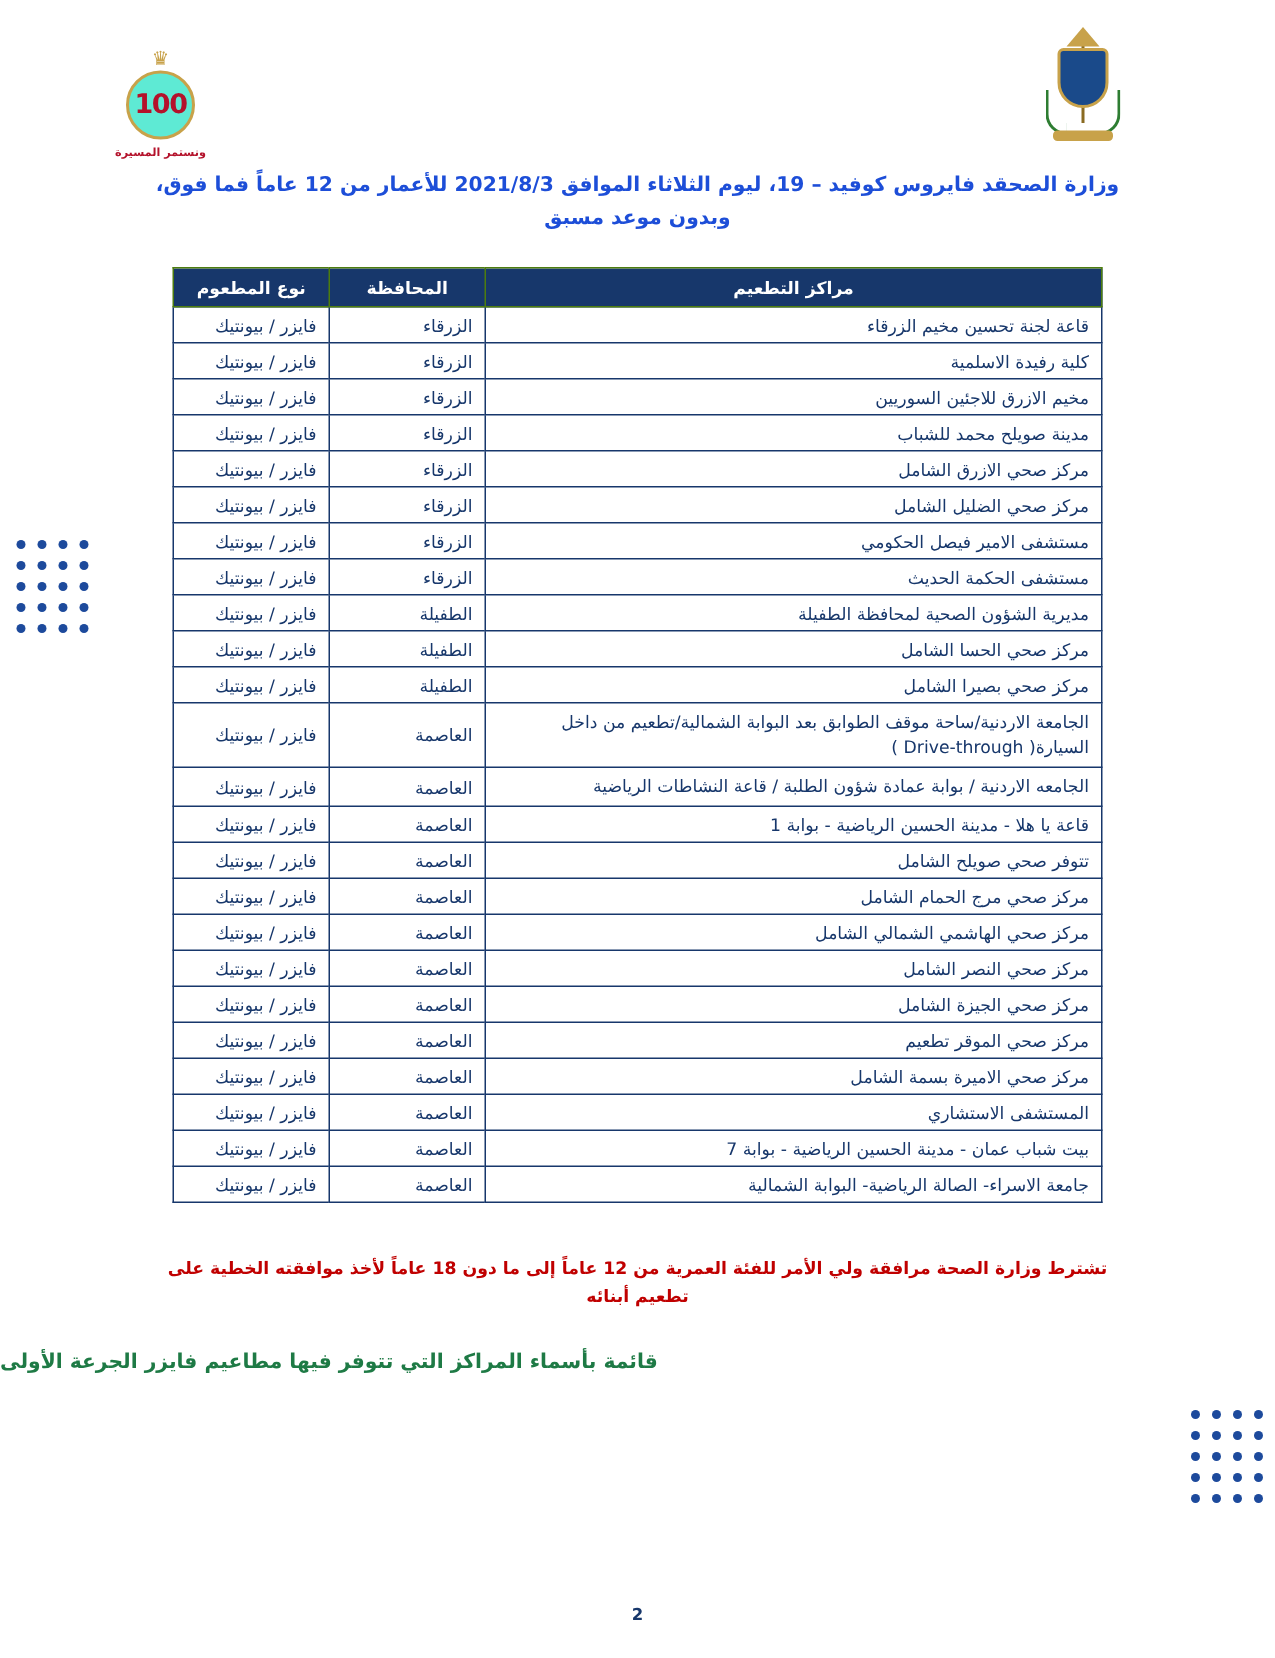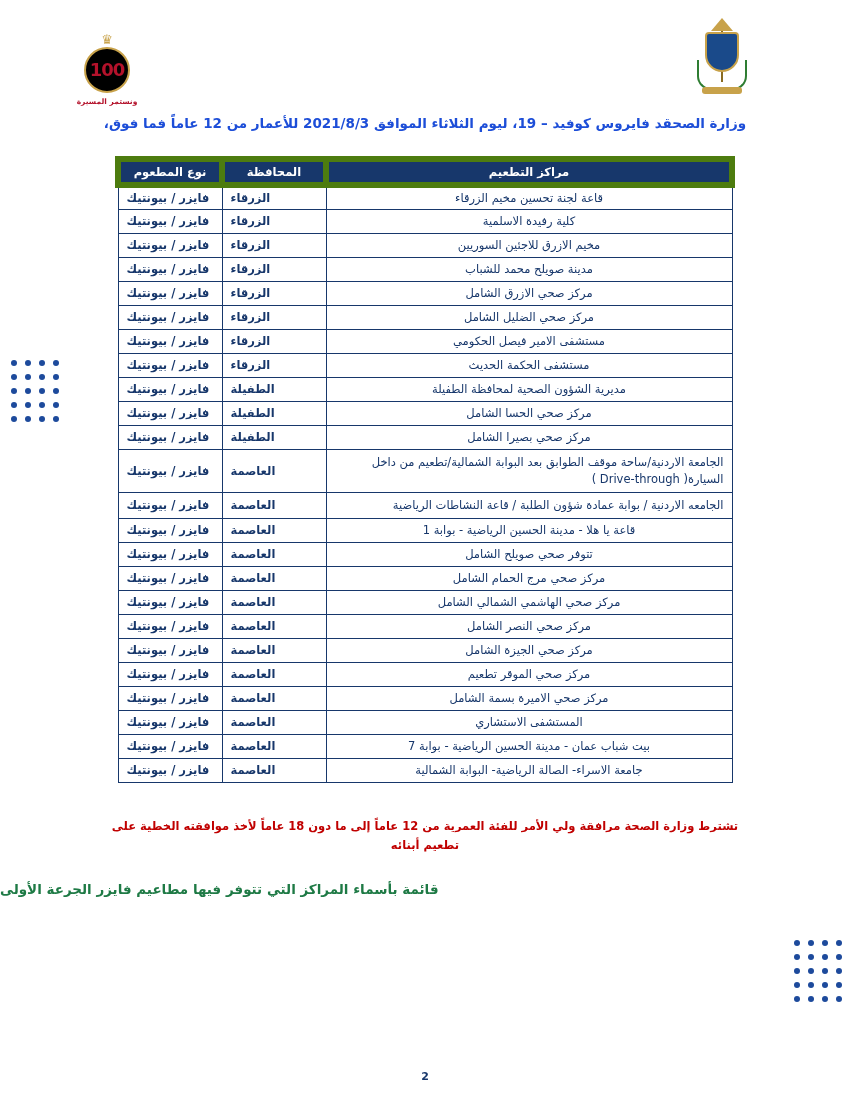--- a/index.html
+++ b/index.html
@@ -28,21 +28,21 @@
     left: 48px;
     width: 118px;
     text-align: center;
   }
   .logo-100 {
     width: 46px;
     height: 46px;
     margin: 0 auto;
     border-radius: 50%;
     border: 2px solid #c8a24a;
-    background: #000000;
+    background: #5eead4;
     color: #b4122b;
     font-size: 18px;
     font-weight: bold;
     line-height: 42px;
     text-align: center;
     letter-spacing: -1px;
   }
   .logo-crown {
     font-size: 13px;
     color: #c8a24a;
@@ -134,33 +134,33 @@
     border-collapse: collapse;
     font-size: 11.5px;
     direction: rtl;
   }
   table.vax th {
     background: #17376b;
     color: #ffffff;
     font-weight: bold;
     font-size: 11.5px;
     height: 26px;
-    border: 6px solid #4d7c0f;
+    border: 1px solid #4d7c0f;
     text-align: center;
     padding: 2px 4px;
   }
   table.vax td {
     border: 1px solid #17376b;
     color: #17376b;
     padding: 3px 8px;
     height: 24px;
     vertical-align: middle;
   }
-  td.c-center { width: 104px; text-align: left; font-weight: bold; }
-  td.c-name   { text-align: center; }
+  td.c-center { width: 104px; text-align: right; }
+  td.c-name   { text-align: right; }
   td.c-name.multi { text-align: right; line-height: 17px; padding: 4px 8px; }
 
   
   .note-red {
     margin: 34px 110px 0 110px;
     text-align: center;
     color: #c00000;
     font-weight: bold;
     font-size: 11.5px;
     line-height: 19px;
@@ -221,20 +221,21 @@
       <div class="shield"></div>
       <div class="wreath-l"></div>
       <div class="wreath-r"></div>
       <div class="ribbon"></div>
     </div>
   </div>
 </div>
 
 <div class="title-block">
   <div class="title-line">وزارة الصحقد فايروس كوفيد – 19، ليوم الثلاثاء الموافق 2021/8/3 للأعمار من 12 عاماً فما فوق،</div>
+  <div class="title-line">وبدون موعد مسبق</div>
 </div>
 
 <div class="dots left">
   <span></span>
     <span></span>
     <span></span>
     <span></span>
   <span></span>
     <span></span>
     <span></span>

